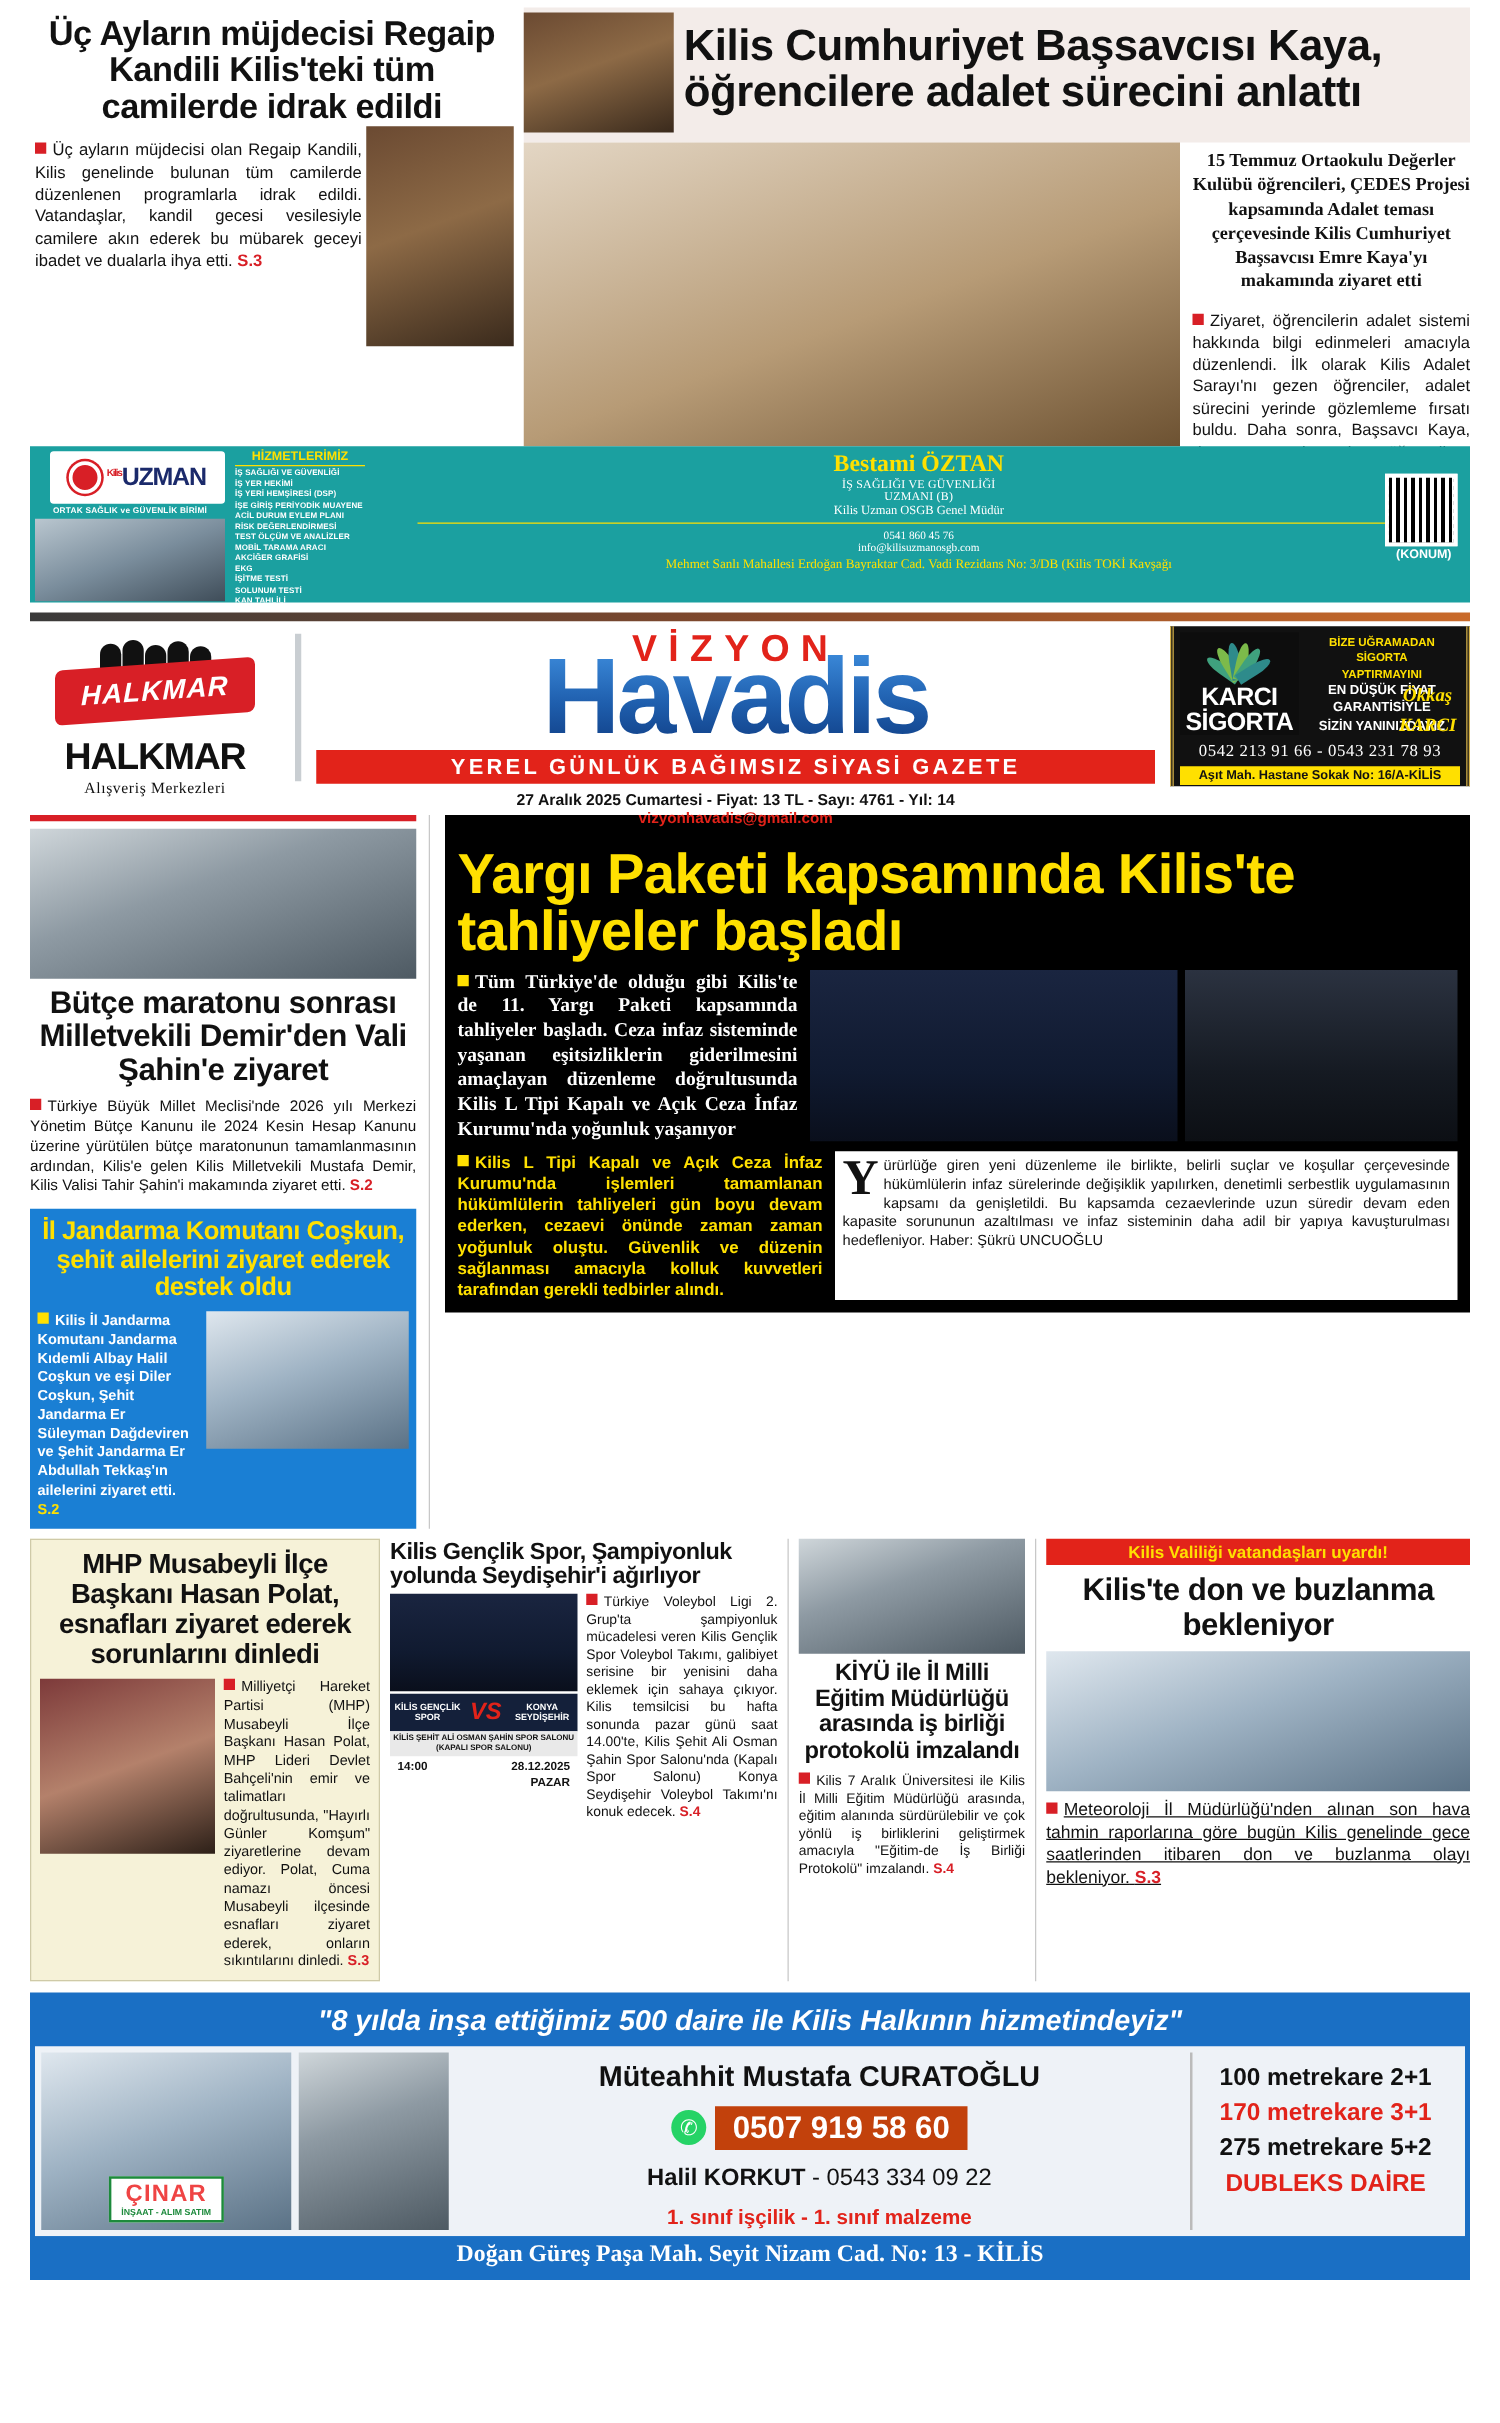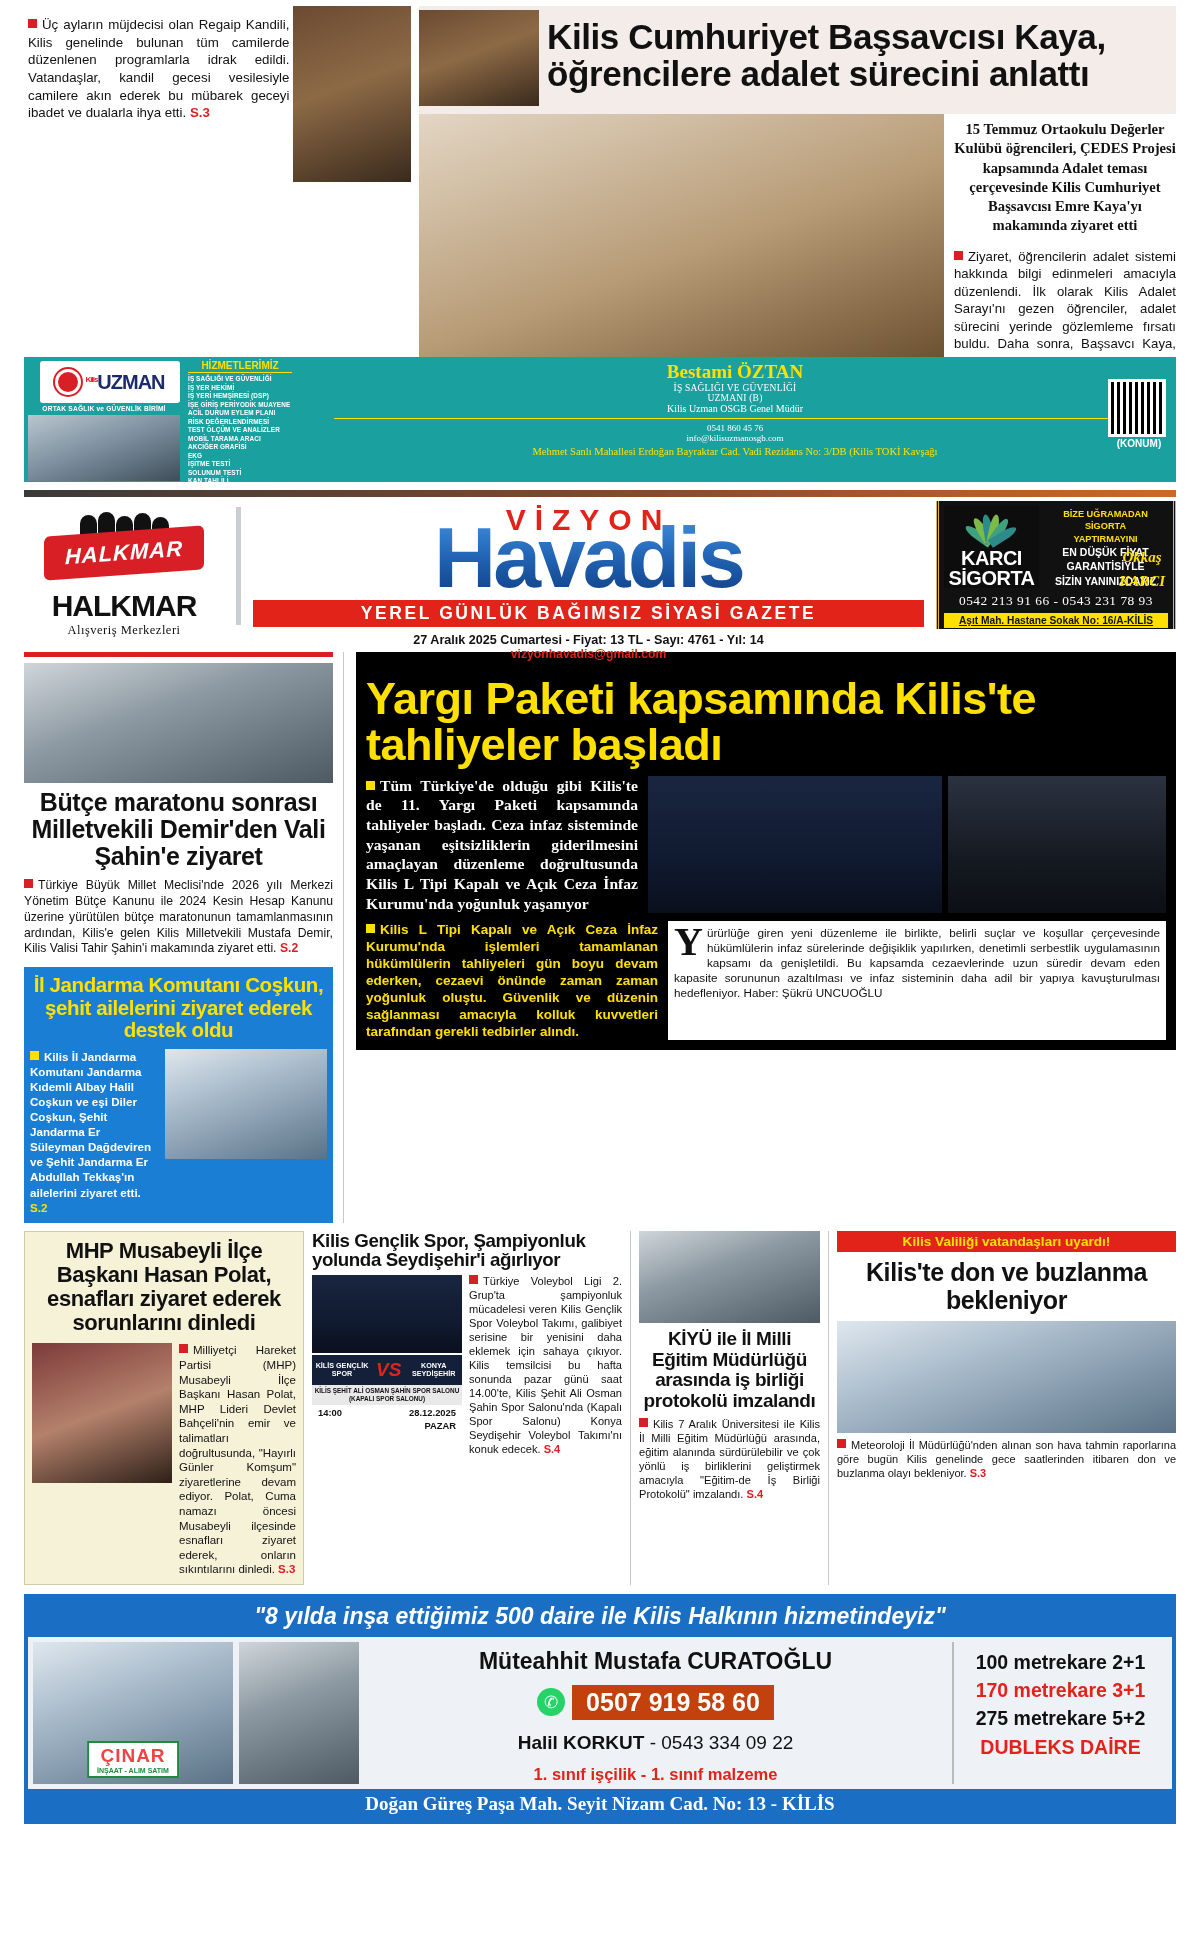--- a/index.html
+++ b/index.html
@@ -96,21 +96,21 @@
   .karci { background:#111; height:128px; padding:5px; position:relative; border-left:3px double #d7b34a; border-right:3px double #d7b34a;}
   .k-top { display:flex; gap:4px;}
   .k-logo { width:95px; background:#0d0d0d;}
   .k-leaf { height:42px; position:relative;}
   .k-leaf i { position:absolute; bottom:4px; left:42px; width:9px; height:30px; background:#2e8b8b; border-radius:50% 50% 0 0; transform-origin:bottom center;}
   .k-name { color:#fff; font-weight:bold; font-size:20px; text-align:center; line-height:1.0; letter-spacing:-.5px;}
   .k-txt { flex:1; text-align:center; color:#ffe000; font-weight:bold; font-size:9.2px; line-height:1.35; padding-top:2px;}
   .k-txt .w { color:#fff; font-size:10.5px;}
   .k-okkas { color:#ffe000; font-family:"Liberation Serif",serif; font-style:italic; font-weight:bold; font-size:15px; text-align:center; margin-top:4px;}
   .k-phone { color:#fff; font-family:"Liberation Serif",serif; font-size:13.4px; text-align:center; margin-top:5px; letter-spacing:.5px;}
-  .k-addr { background:#ffe000; color:#111; font-size:10.2px; font-weight:bold; text-align:center; padding:2px 0; margin-top:4px;text-decoration:underline;}
+  .k-addr { background:#ffe000; color:#111; font-size:10.2px; font-weight:bold; text-align:center; padding:2px 0; margin-top:4px;}
   .k-ok-wrap{position:absolute; right:8px; top:42px; text-align:center;}
 
   
   .main { display:flex; margin-top:7px; }
   .col-left { width:320px; padding-right:10px; border-right:1px solid #c8c8c8;}
   .cl-photo { height:120px; }
   .cl-h2 { font-size:25px; text-align:center; line-height:1.08; margin-top:6px;}
   .cl-body { font-size:12.2px; line-height:1.3; margin-top:8px; text-align:justify;}
   .jand { background:#1a7fd4; margin-top:10px; padding:7px 6px 8px 6px;}
   .jand h3 { color:#ffe000; font-size:20.5px; text-align:center; line-height:1.1;}
@@ -153,21 +153,21 @@
 
   .bc3b { width:190px; border-left:1px solid #c8c8c8; padding-left:8px;}
   .bc3b .ph { height:92px;}
   .bc3b h3 { font-size:19px; text-align:center; line-height:1.1; margin-top:6px;}
   .bc3b p { font-size:11.1px; line-height:1.26; margin-top:6px; text-align:justify;}
 
   .bc4 { flex:1; border-left:1px solid #c8c8c8; padding-left:8px;}
   .warn { background:#e2231a; color:#ffe000; font-weight:bold; font-size:13.6px; text-align:center; line-height:1.15; padding:3px 4px;}
   .bc4 h3 { font-size:25px; text-align:center; line-height:1.1; margin-top:7px;}
   .bc4 .ph { height:112px; margin-top:7px;}
-  .bc4 p { font-size:11px; line-height:1.27; margin-top:6px; text-align:justify;}
+  .bc4 p { font-size:14px; line-height:1.27; margin-top:6px; text-align:justify;text-decoration:underline;}
 
   
   .ad-bottom { margin-top:9px; background:#1a6fc4; padding:4px; }
   .ab-title { color:#fff; font-size:23px; font-weight:bold; text-align:center; padding:5px 0 7px 0; font-style:italic;}
   .ab-inner { background:#eef2f7; display:flex; align-items:stretch; padding:5px; gap:6px;}
   .ab-img1 { width:200px; background:#bcd2e8;}
   .ab-img2 { width:120px; background:#8f96a0;}
   .ab-mid { flex:1; text-align:center; padding:6px 4px 0 4px;}
   .ab-mid .nm { font-size:23px; font-weight:bold;}
   .ab-wa { display:inline-flex; align-items:center; gap:7px; margin-top:10px;}
@@ -192,20 +192,21 @@
   .pH{background:linear-gradient(160deg,#7d3a3a 0%,#b4816b 50%,#2d2018 100%);}
 </style>
 </head>
 <body>
 
 <div class="page">
 
   <div class="topband">
 
     <div class="top-left">
+      <h1 class="hl">Üç Ayların müjdecisi Regaip Kandili Kilis'teki tüm camilerde idrak edildi</h1>
       <div class="top-left-wrap">
         <div class="tlw-text">
           <p class="lede">
             <span class="bullet b-red"></span><span>Üç ayların müjdecisi olan Regaip Kandili, Kilis genelinde bulunan tüm camilerde düzenlenen programlarla idrak edildi. Vatandaşlar, kandil gecesi vesilesiyle camilere akın ederek bu mübarek geceyi ibadet ve dualarla ihya etti.</span>
             <span class="sref">S.3</span>
           </p>
         </div>
         <div class="tlw-img">
           <div class="photo pB" style="height:176px;"></div>
         </div>

